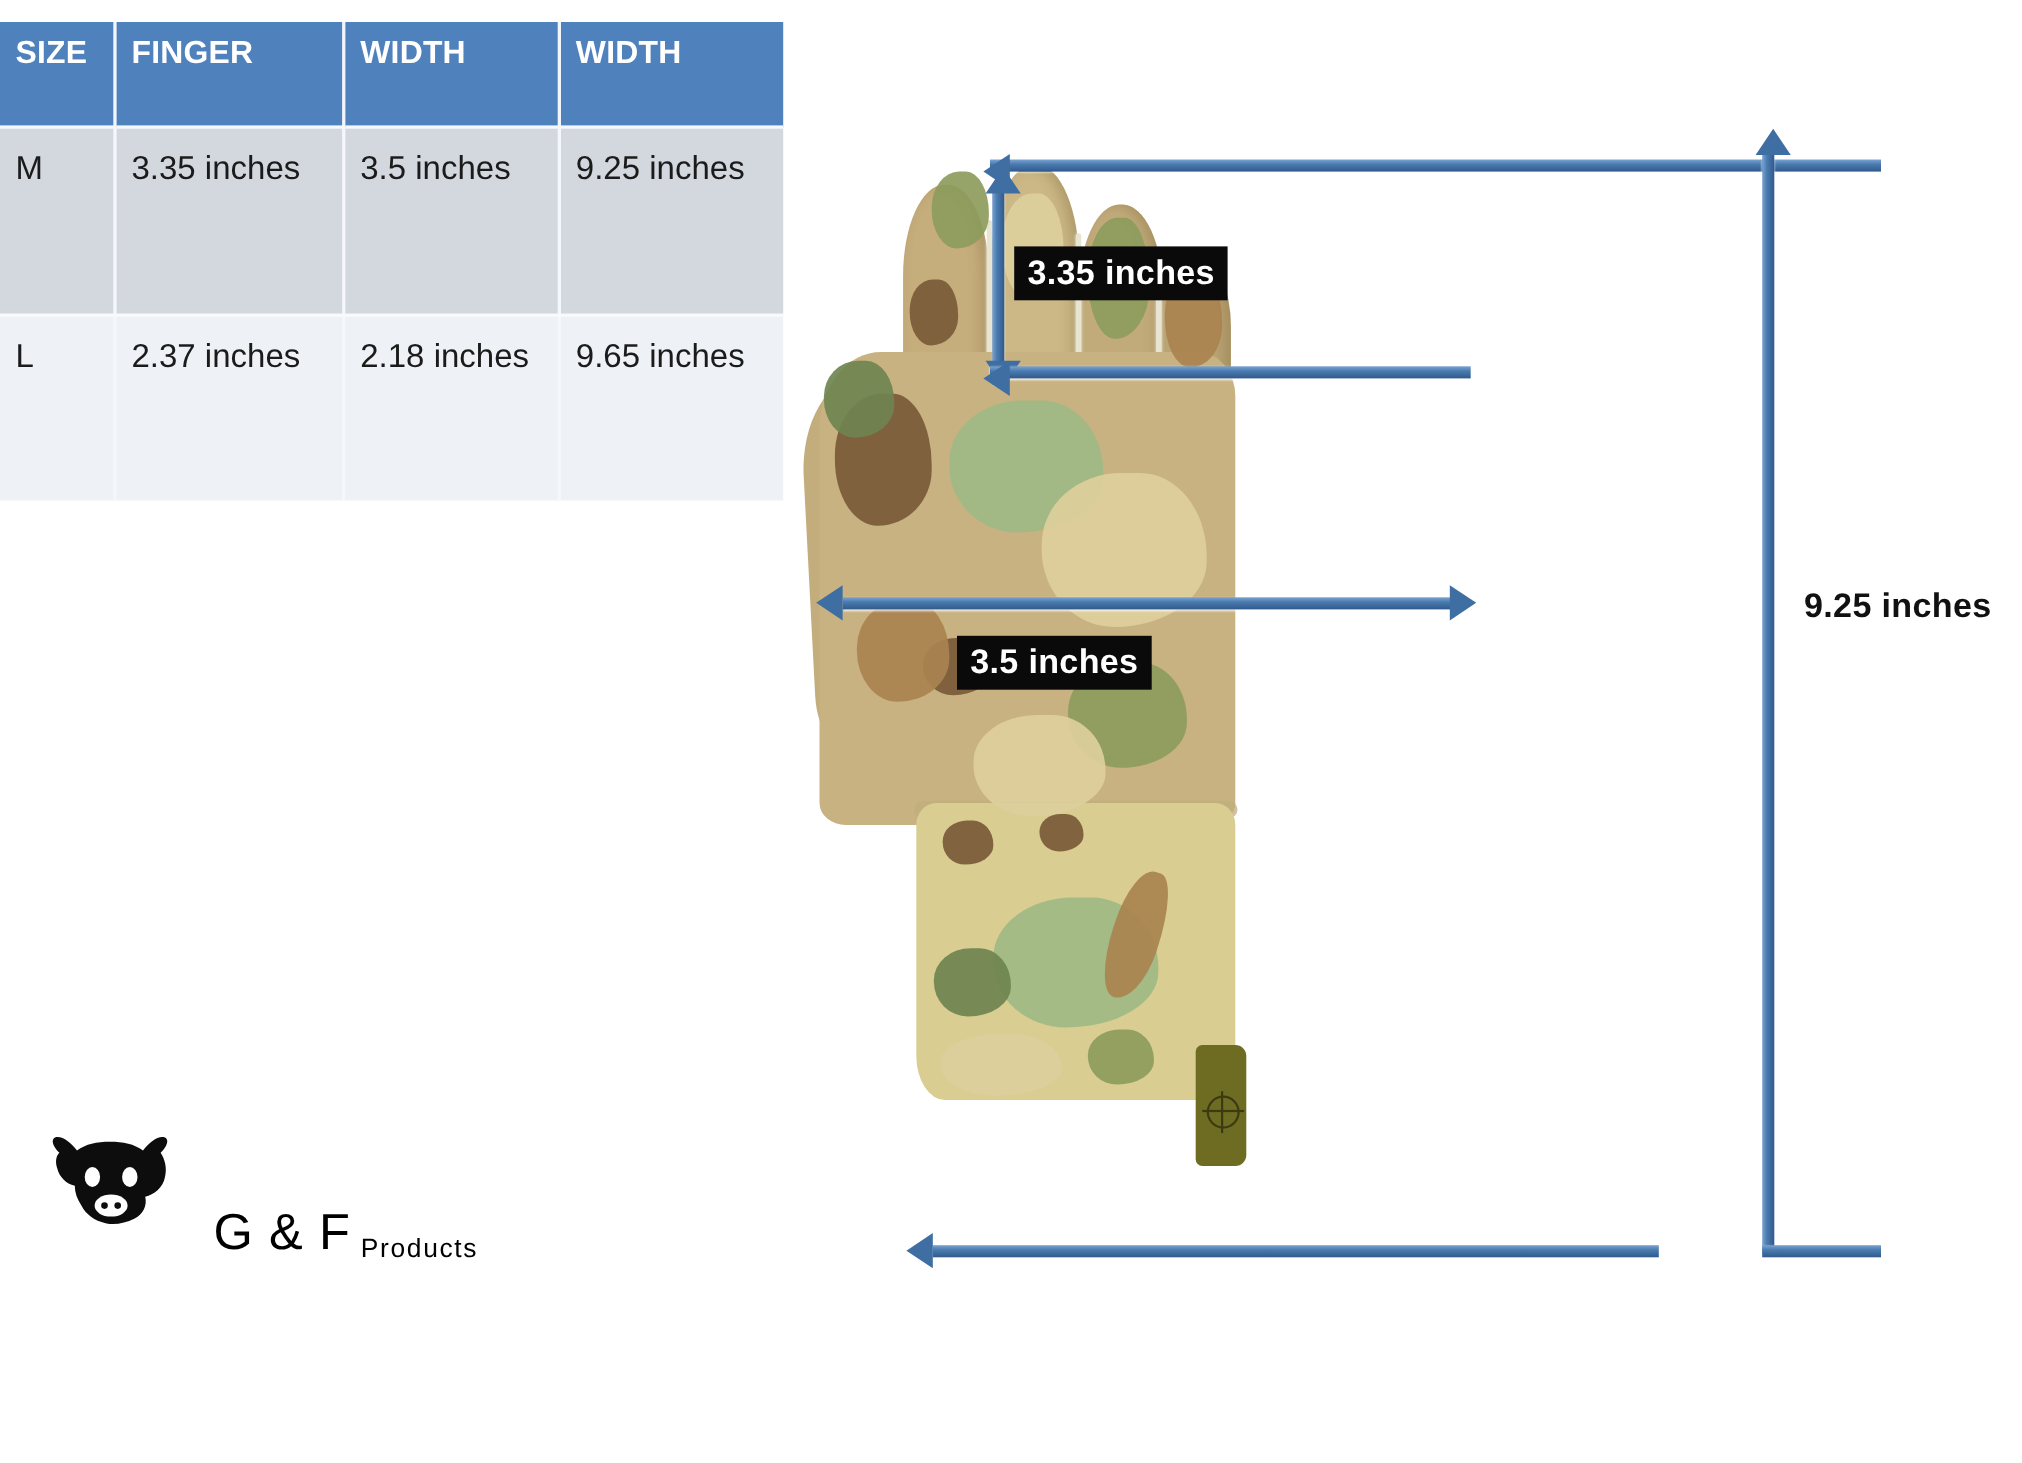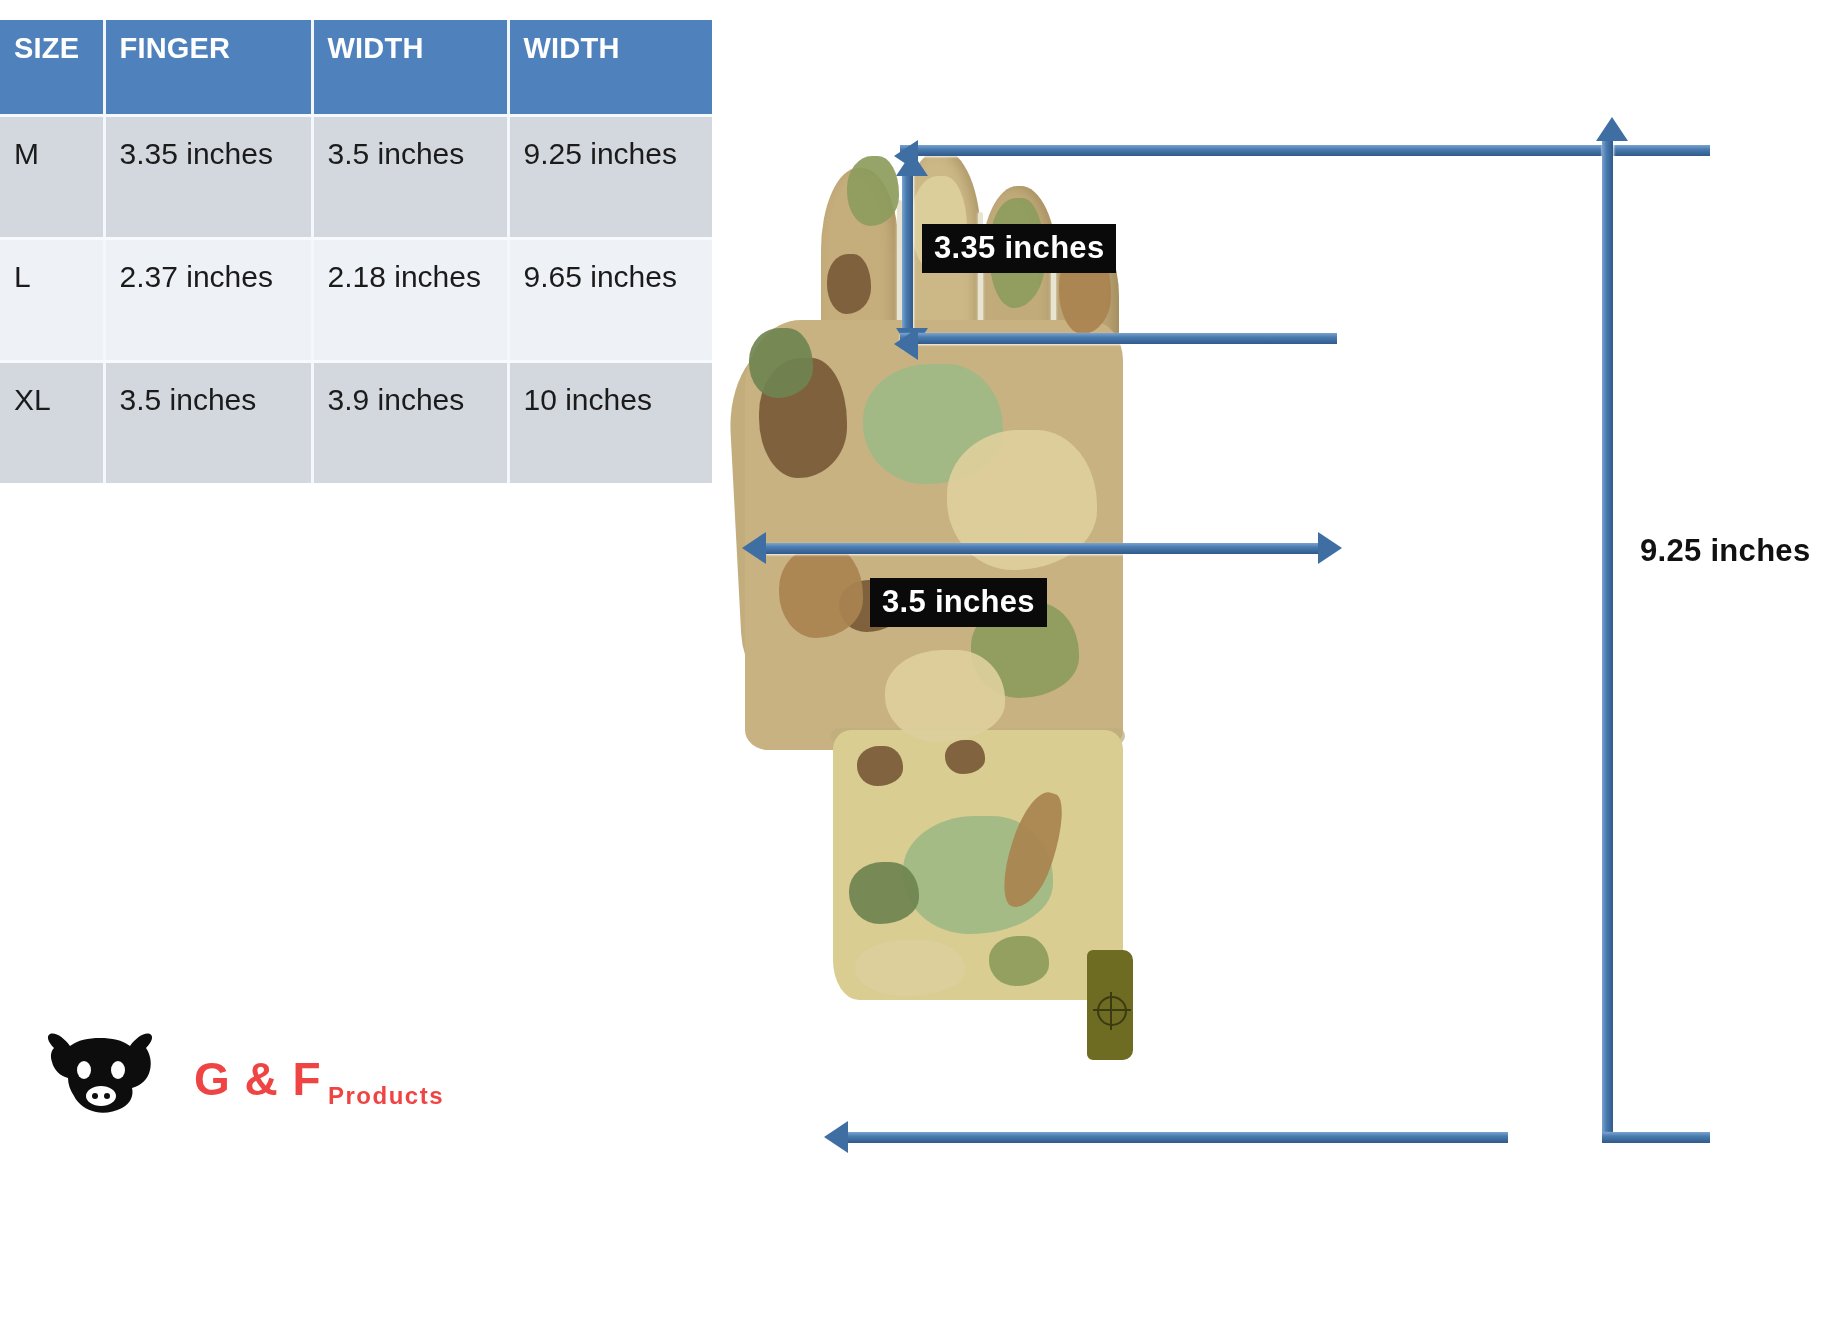--- a/index.html
+++ b/index.html
@@ -93,21 +93,21 @@
   
   .tag-dark{position:absolute;background:#0a0a0a;color:#ffffff;
      font-weight:bold;font-size:31px;padding:8px 12px 10px 12px;white-space:nowrap;
      line-height:1;letter-spacing:.3px;}
   .tag-plain{position:absolute;color:#111111;font-weight:bold;font-size:31px;
      white-space:nowrap;letter-spacing:.3px;}
 
   
   #brand-logo{position:absolute;left:44px;top:1030px;width:400px;height:110px;}
   #bull{position:absolute;left:0;top:0;width:128px;height:96px;}
-  .brand-txt{position:absolute;font-weight:bold;color:#ef4444;}
+  .brand-txt{position:absolute;font-weight:normal;color:#000000;margin-top:40px;}
   #brand-gf{left:150px;top:22px;font-size:46px;letter-spacing:1px;}
   #brand-products{left:284px;top:52px;font-size:24px;letter-spacing:1.5px;}
 </style>
 </head>
 <body>
 
 <table id="size-table">
   <colgroup>
     <col class="c-size">
       <col class="c-finger">
@@ -128,26 +128,20 @@
       <td>3.35 inches</td>
       <td>3.5 inches</td>
       <td>9.25 inches</td>
     </tr>
     <tr class="row-odd">
       <td>L</td>
       <td>2.37 inches</td>
       <td>2.18 inches</td>
       <td>9.65 inches</td>
     </tr>
-    <tr class="row-even">
-      <td>XL</td>
-      <td>3.5 inches</td>
-      <td>3.9 inches</td>
-      <td>10 inches</td>
-    </tr>
   </tbody>
 </table>
 
 <div id="glove-figure">
 
   <div class="finger" style="left:86px;  top:18px;  width:78px; height:230px; background:#c6ad7c;"></div>
   <div class="finger" style="left:166px; top:0px;   width:80px; height:250px; background:#cbb886;"></div>
   <div class="finger" style="left:246px; top:36px;  width:76px; height:218px; background:#c2ab7b;"></div>
   <div class="finger" style="left:318px; top:82px;  width:66px; height:180px; background:#bba474;"></div>
 

